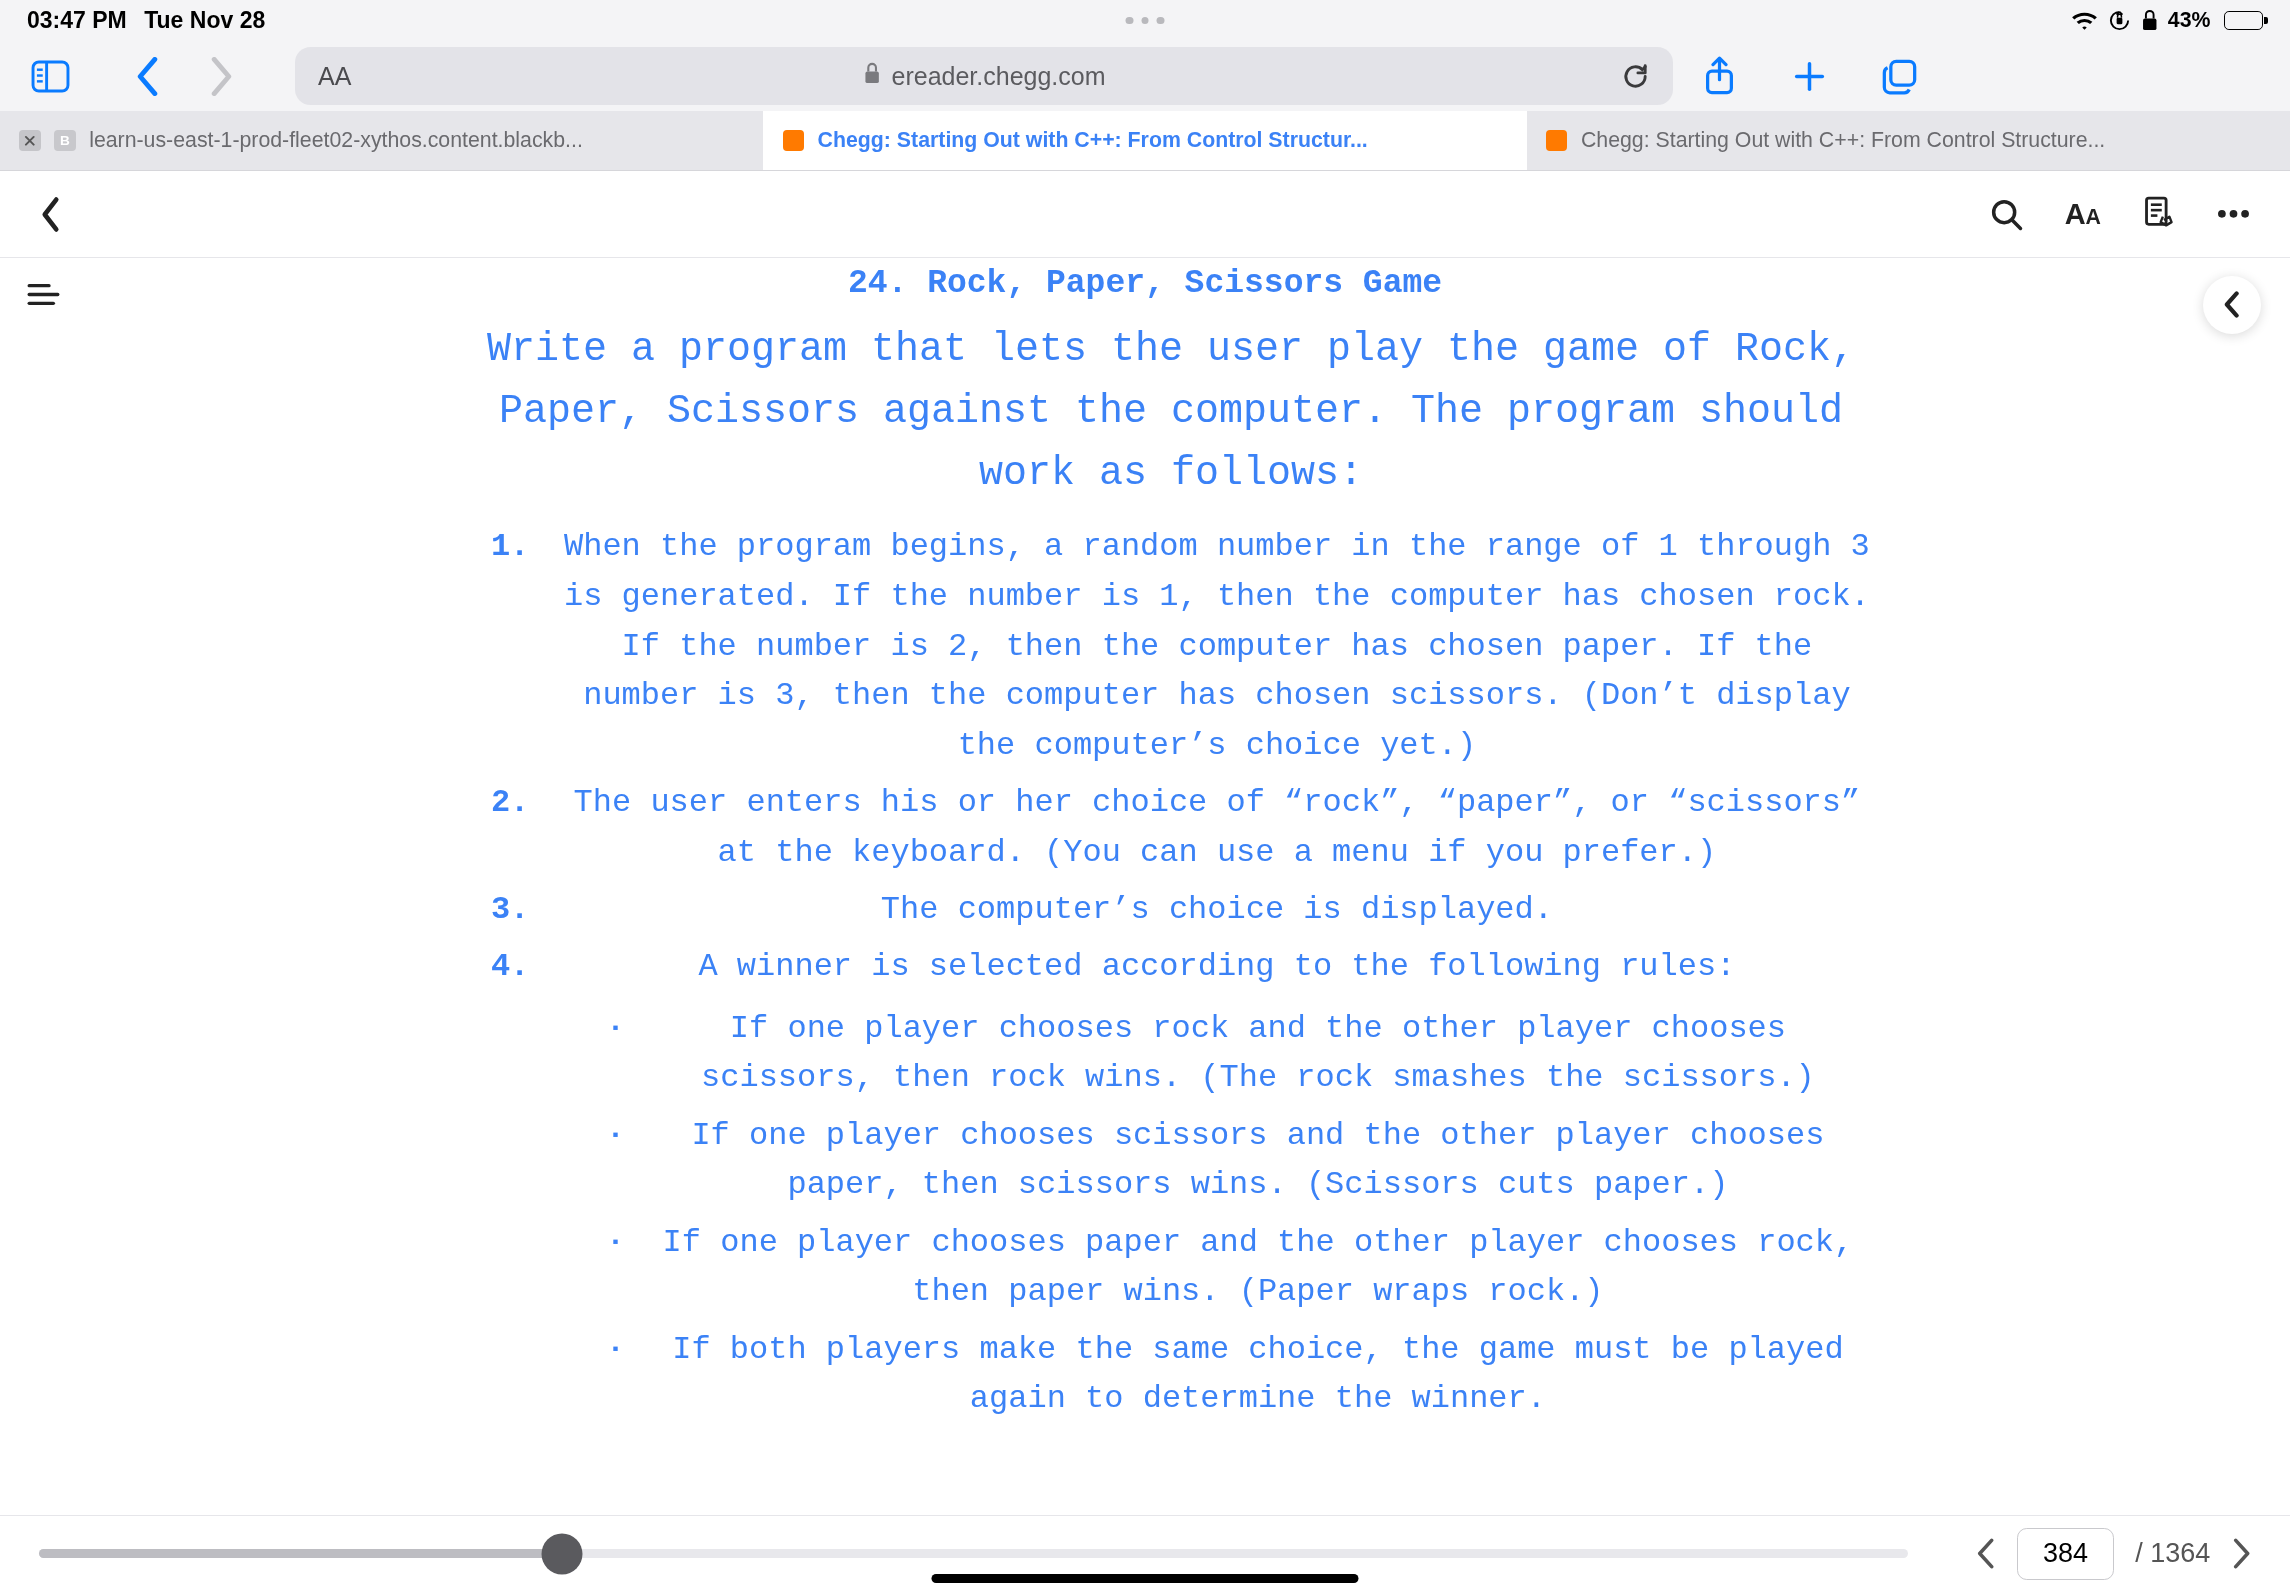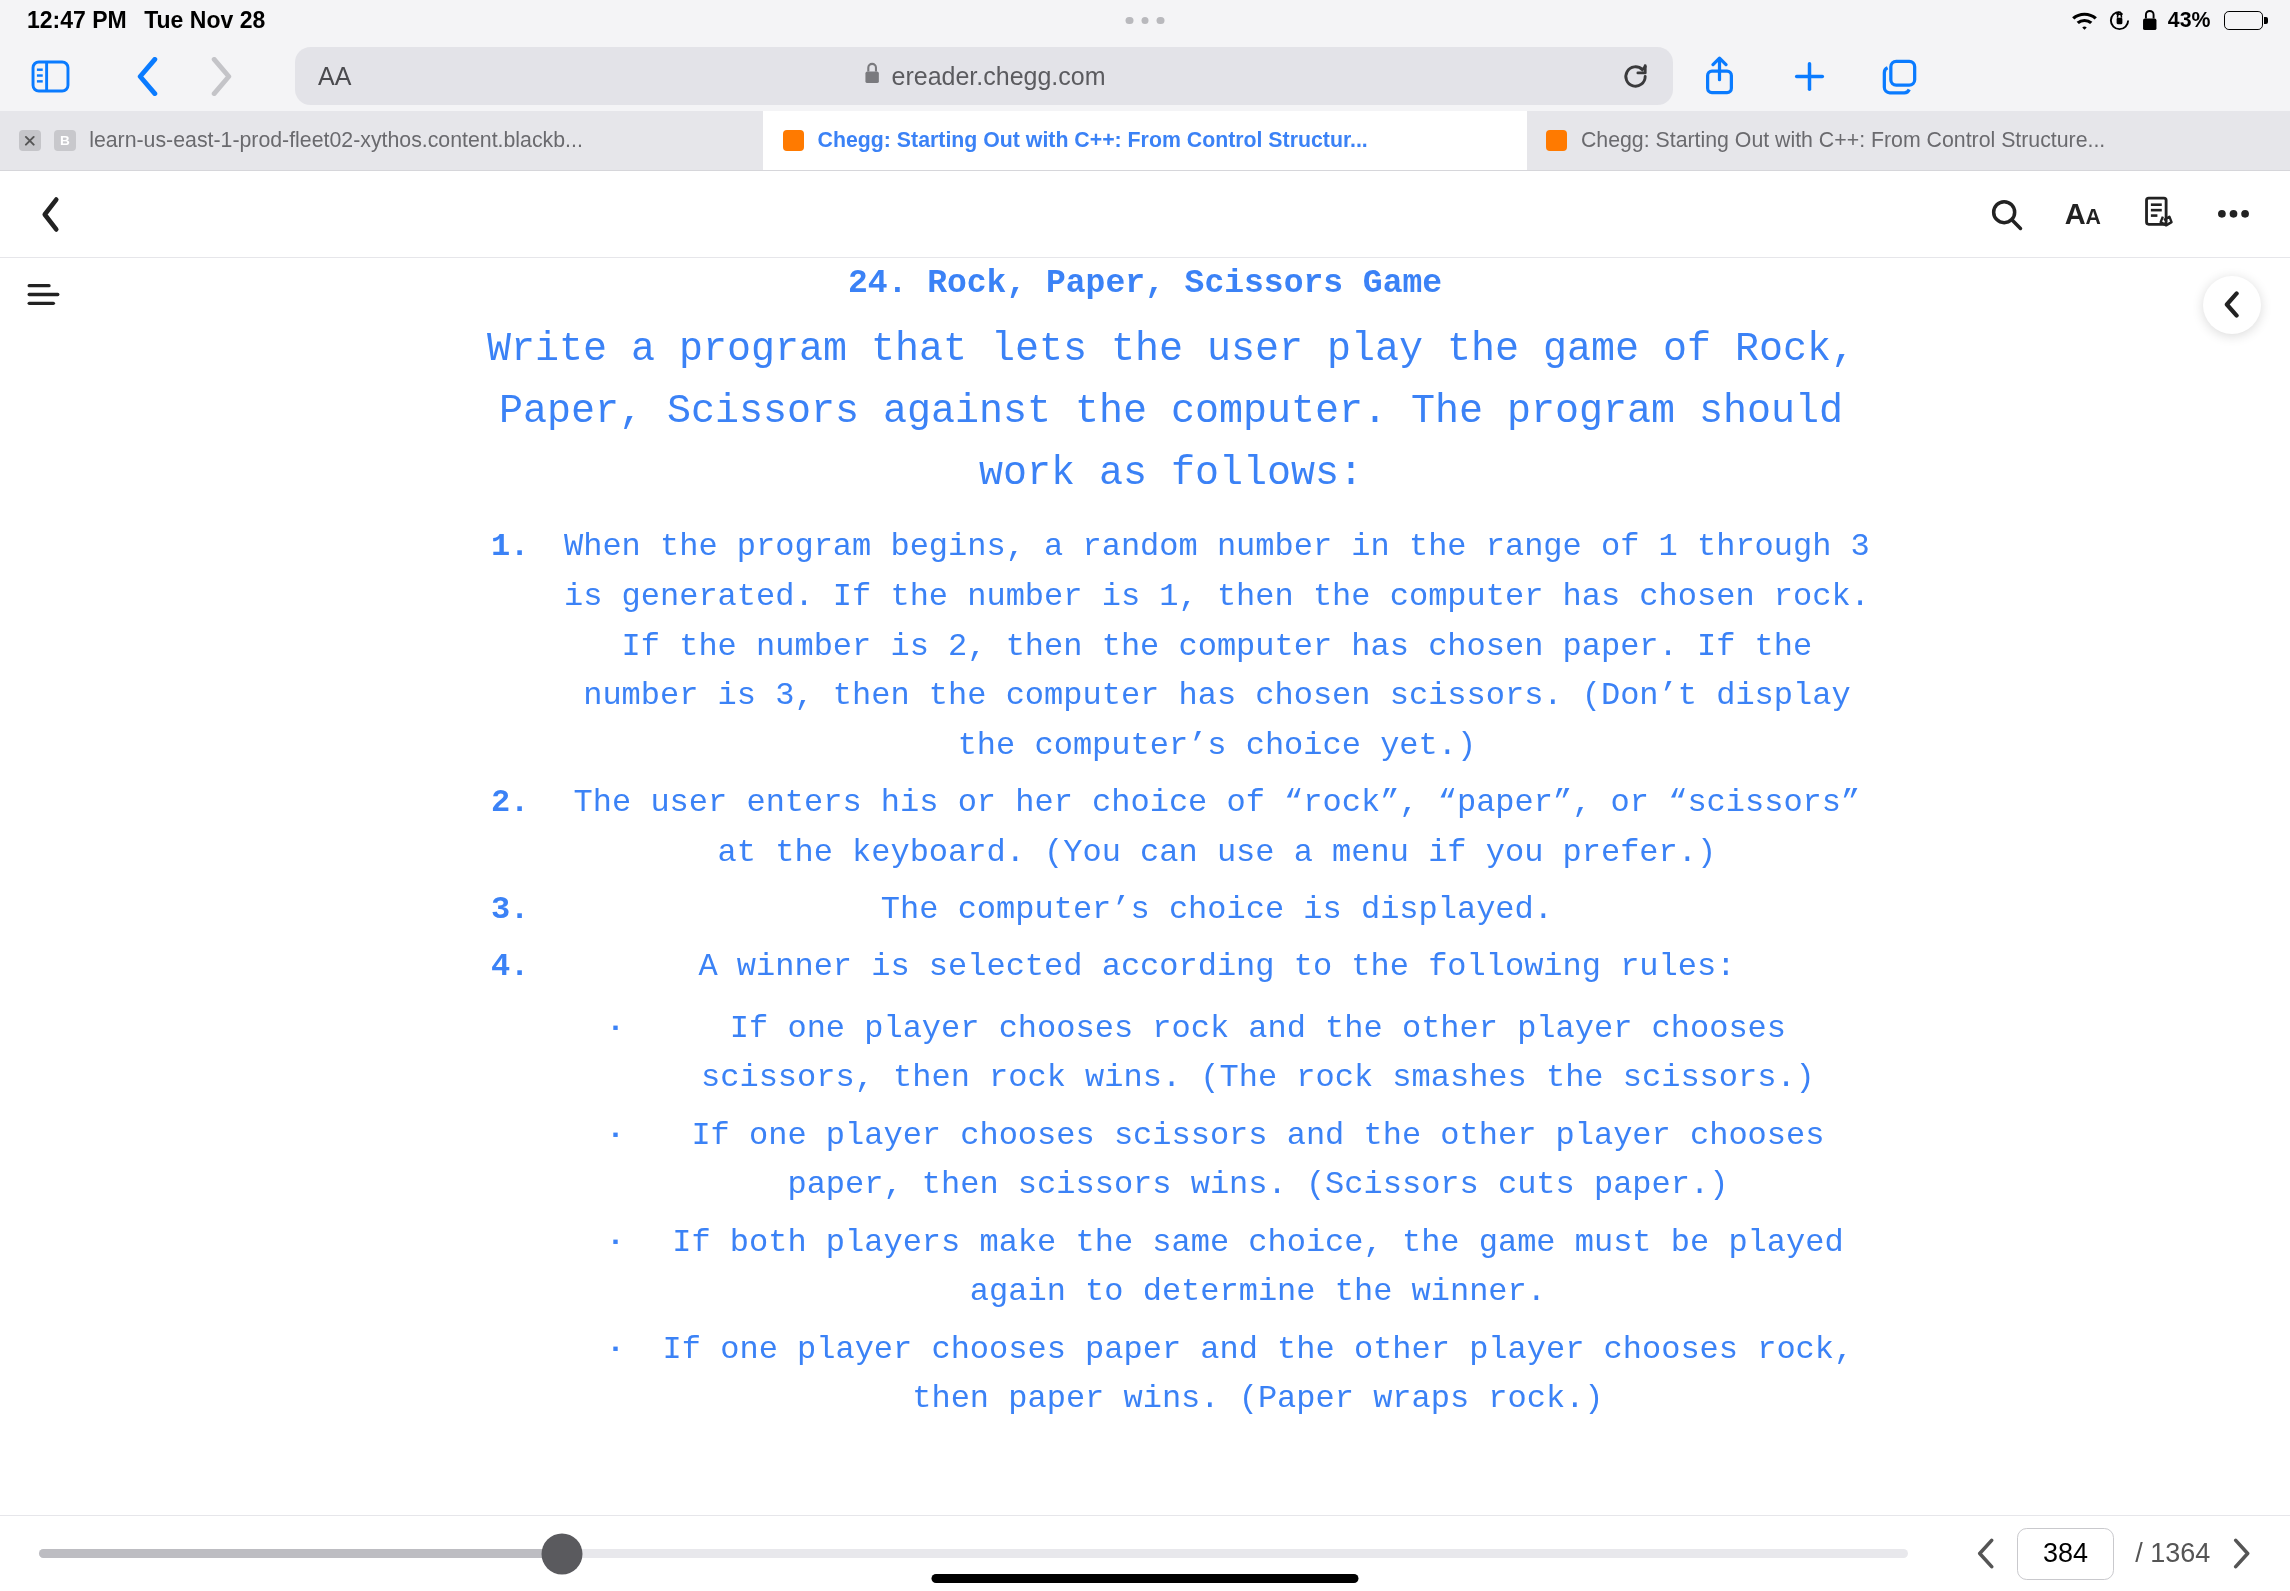--- a/index.html
+++ b/index.html
@@ -209,21 +209,21 @@
     width: 427px; height: 9.7px; background: #000; border-radius: 5.8px;
   }
 
   svg { display: block; }
 </style>
 </head>
 <body>
 
 <div class="status-bar">
   <div class="status-left">
-    <span>12:47 PM</span>
+    <span>03:47 PM</span>
     <span>Tue Nov 28</span>
   </div>
   <div class="status-center">
     <div class="dot"></div>
       <div class="dot"></div>
       <div class="dot"></div>
   </div>
   <div class="status-right">
     <span>
       <svg width="27" height="21.3" viewBox="0 0 24 18">
@@ -394,24 +394,24 @@
         <li>The user enters his or her choice of “rock”, “paper”, or “scissors” at the keyboard. (You can use a menu if you prefer.)</li>
         <li>The computer’s choice is displayed.</li>
         <li>A winner is selected according to the following rules:<ul class="reader-ul">
             <li>
               <span>If one player chooses rock and the other player chooses scissors, then rock wins. (The rock smashes the scissors.)</span>
             </li>
             <li>
               <span>If one player chooses scissors and the other player chooses paper, then scissors wins. (Scissors cuts paper.)</span>
             </li>
             <li>
-              <span>If both players make the same choice, the game must be played again to determine the winner.</span>
+              <span>If one player chooses paper and the other player chooses rock, then paper wins. (Paper wraps rock.)</span>
             </li>
             <li>
-              <span>If one player chooses paper and the other player chooses rock, then paper wins. (Paper wraps rock.)</span>
+              <span>If both players make the same choice, the game must be played again to determine the winner.</span>
             </li>
           </ul></li>
       </ol>
   </div>
 </div>
 
 <div class="pager-row">
   <div class="scrub-track">
     <div class="scrub-fill" id="scrub-fill" style="width: 28%;"></div>
     <div class="scrub-thumb" id="scrub-thumb" style="left: 28%;"></div>

